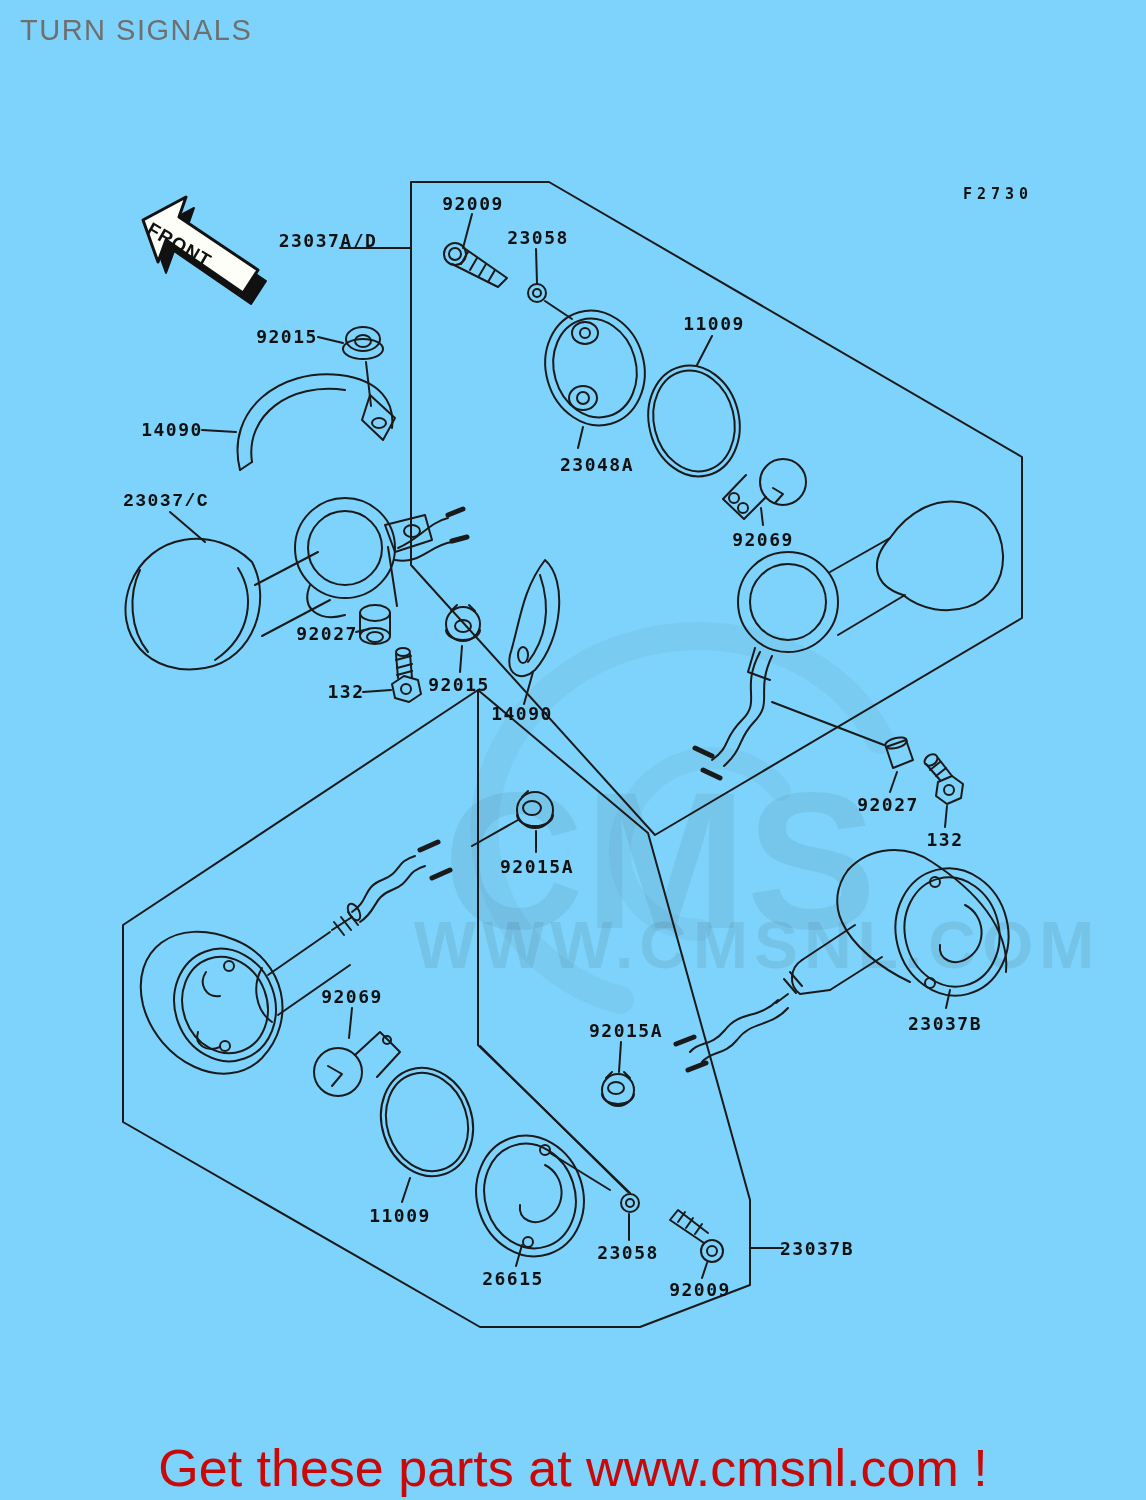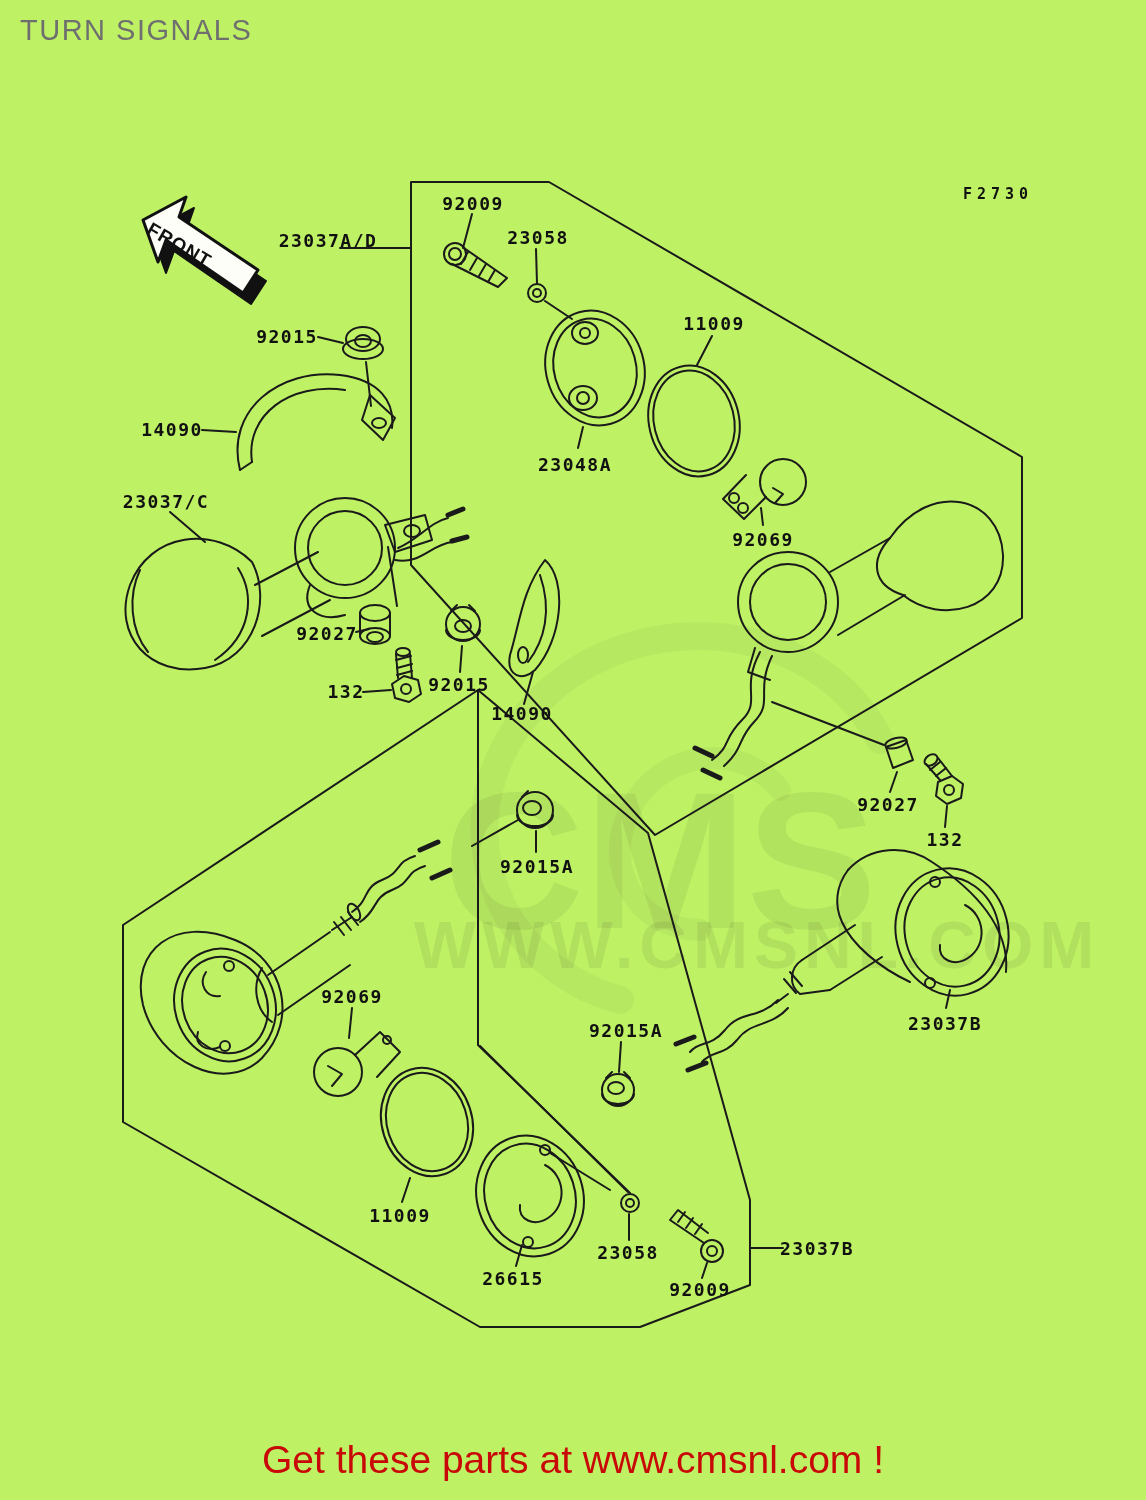--- a/index.html
+++ b/index.html
@@ -1,17 +1,17 @@
 <!DOCTYPE html>
 <html><head>
 <meta charset="utf-8">
 <style>
   html,body{margin:0;padding:0;background:#ffffff;}
   .screen{
-    position:relative;width:1146px;height:1500px;background:#bef264;
+    position:relative;width:1146px;height:1500px;background:#7dd3fc;
     overflow:hidden;font-family:"Liberation Sans",sans-serif;
   }
   .page-title{
     position:absolute;left:20px;top:14px;font-size:29px;letter-spacing:1.5px;
     color:#6f6f6f;white-space:nowrap;
   }
   .figure-code{
     position:absolute;left:963px;top:185px;
     font:bold 15px "DejaVu Sans Mono",monospace;letter-spacing:5px;color:#111;
   }
@@ -20,21 +20,21 @@
     fill:none;stroke:#1a1a1a;stroke-width:2;stroke-linecap:round;stroke-linejoin:round;
   }
   .labels-layer{position:absolute;left:0;top:0;width:100%;height:100%;pointer-events:none;}
   .part-label{
     position:absolute;transform:translate(-50%,-50%);
     font:bold 18px "DejaVu Sans Mono",monospace;letter-spacing:1.5px;
     color:#111;white-space:nowrap;
   }
   .footer-promo{
     position:absolute;left:0;right:0;top:1438px;text-align:center;
-    font-size:39px;color:#c90808;font-family:"Liberation Sans",sans-serif;
+    font-size:52px;color:#c90808;font-family:"Liberation Sans",sans-serif;
   }
   .wm-logo{font:bold 195px "Liberation Sans",sans-serif;fill:rgba(45,45,38,0.075);}
   .wm-url{font:bold 66px "Liberation Sans",sans-serif;fill:rgba(45,45,38,0.09);letter-spacing:6px;}
   .front-text{font:bold 19px "Liberation Sans",sans-serif;fill:#111;letter-spacing:1px;}
 </style>
 </head>
 <body>
 
 <div class="screen">
 
@@ -299,22 +299,22 @@
       <path d="M688,1070 L706,1063" style="stroke-width:5"></path>
     </g>
   </svg>
 
   <div class="labels-layer">
       <div class="part-label" style="left: 328px; top: 240px;">23037A/D</div>
       <div class="part-label" style="left: 473px; top: 203px;">92009</div>
       <div class="part-label" style="left: 538px; top: 237px;">23058</div>
       <div class="part-label" style="left: 287px; top: 336px;">92015</div>
       <div class="part-label" style="left: 172px; top: 429px;">14090</div>
-      <div class="part-label" style="left: 166px; top: 501px;">23037/C</div>
-      <div class="part-label" style="left: 575px; top: 464px;">23048A</div>
+      <div class="part-label" style="left: 166px; top: 501px; font-family: Liberation Mono, monospace;">23037/C</div>
+      <div class="part-label" style="left: 597px; top: 464px;">23048A</div>
       <div class="part-label" style="left: 714px; top: 323px;">11009</div>
       <div class="part-label" style="left: 763px; top: 539px;">92069</div>
       <div class="part-label" style="left: 327px; top: 633px;">92027</div>
       <div class="part-label" style="left: 346px; top: 691px;">132</div>
       <div class="part-label" style="left: 459px; top: 684px;">92015</div>
       <div class="part-label" style="left: 522px; top: 713px;">14090</div>
       <div class="part-label" style="left: 537px; top: 866px;">92015A</div>
       <div class="part-label" style="left: 888px; top: 804px;">92027</div>
       <div class="part-label" style="left: 945px; top: 839px;">132</div>
       <div class="part-label" style="left: 352px; top: 996px;">92069</div>

